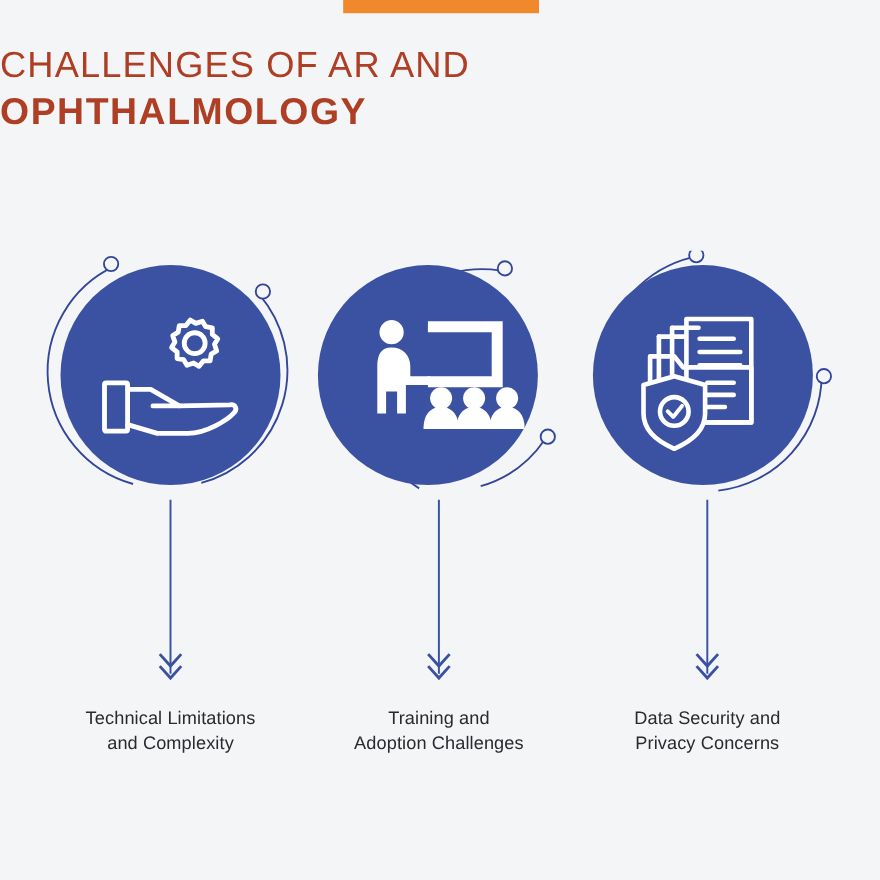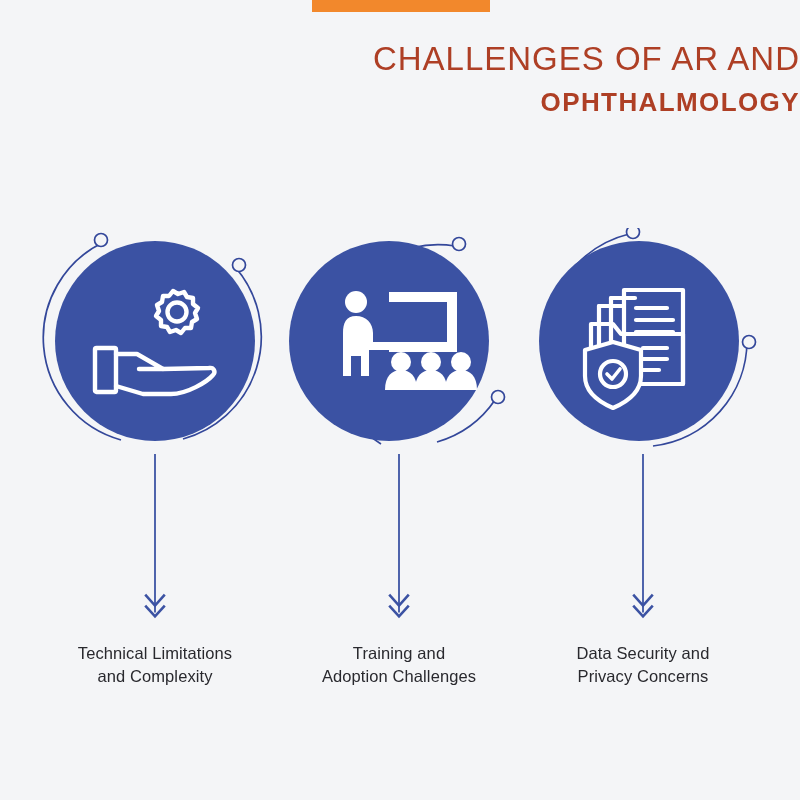--- a/index.html
+++ b/index.html
@@ -24,36 +24,36 @@
     height: 12px;
     background: #f2882c;
   }
 
   
   .title-block {
     position: absolute;
     top: 38px;
     left: 0;
     width: 800px;
-    text-align: right;
+    text-align: left;
   }
   .title-line1 {
     display: block;
     color: #ae3f25;
     font-size: 33px;
     font-weight: 400;
     letter-spacing: 1.0px;
     line-height: 42px;
     text-transform: uppercase;
     font-family: "Liberation Sans", sans-serif;
   }
   .title-line2 {
     display: block;
     color: #ae3f25;
-    font-size: 26px;
+    font-size: 34px;
     font-weight: 700;
     letter-spacing: 1.4px;
     line-height: 44px;
     text-transform: uppercase;
     font-family: "Liberation Sans", sans-serif;
   }
 
   
   .columns {
     position: absolute;

